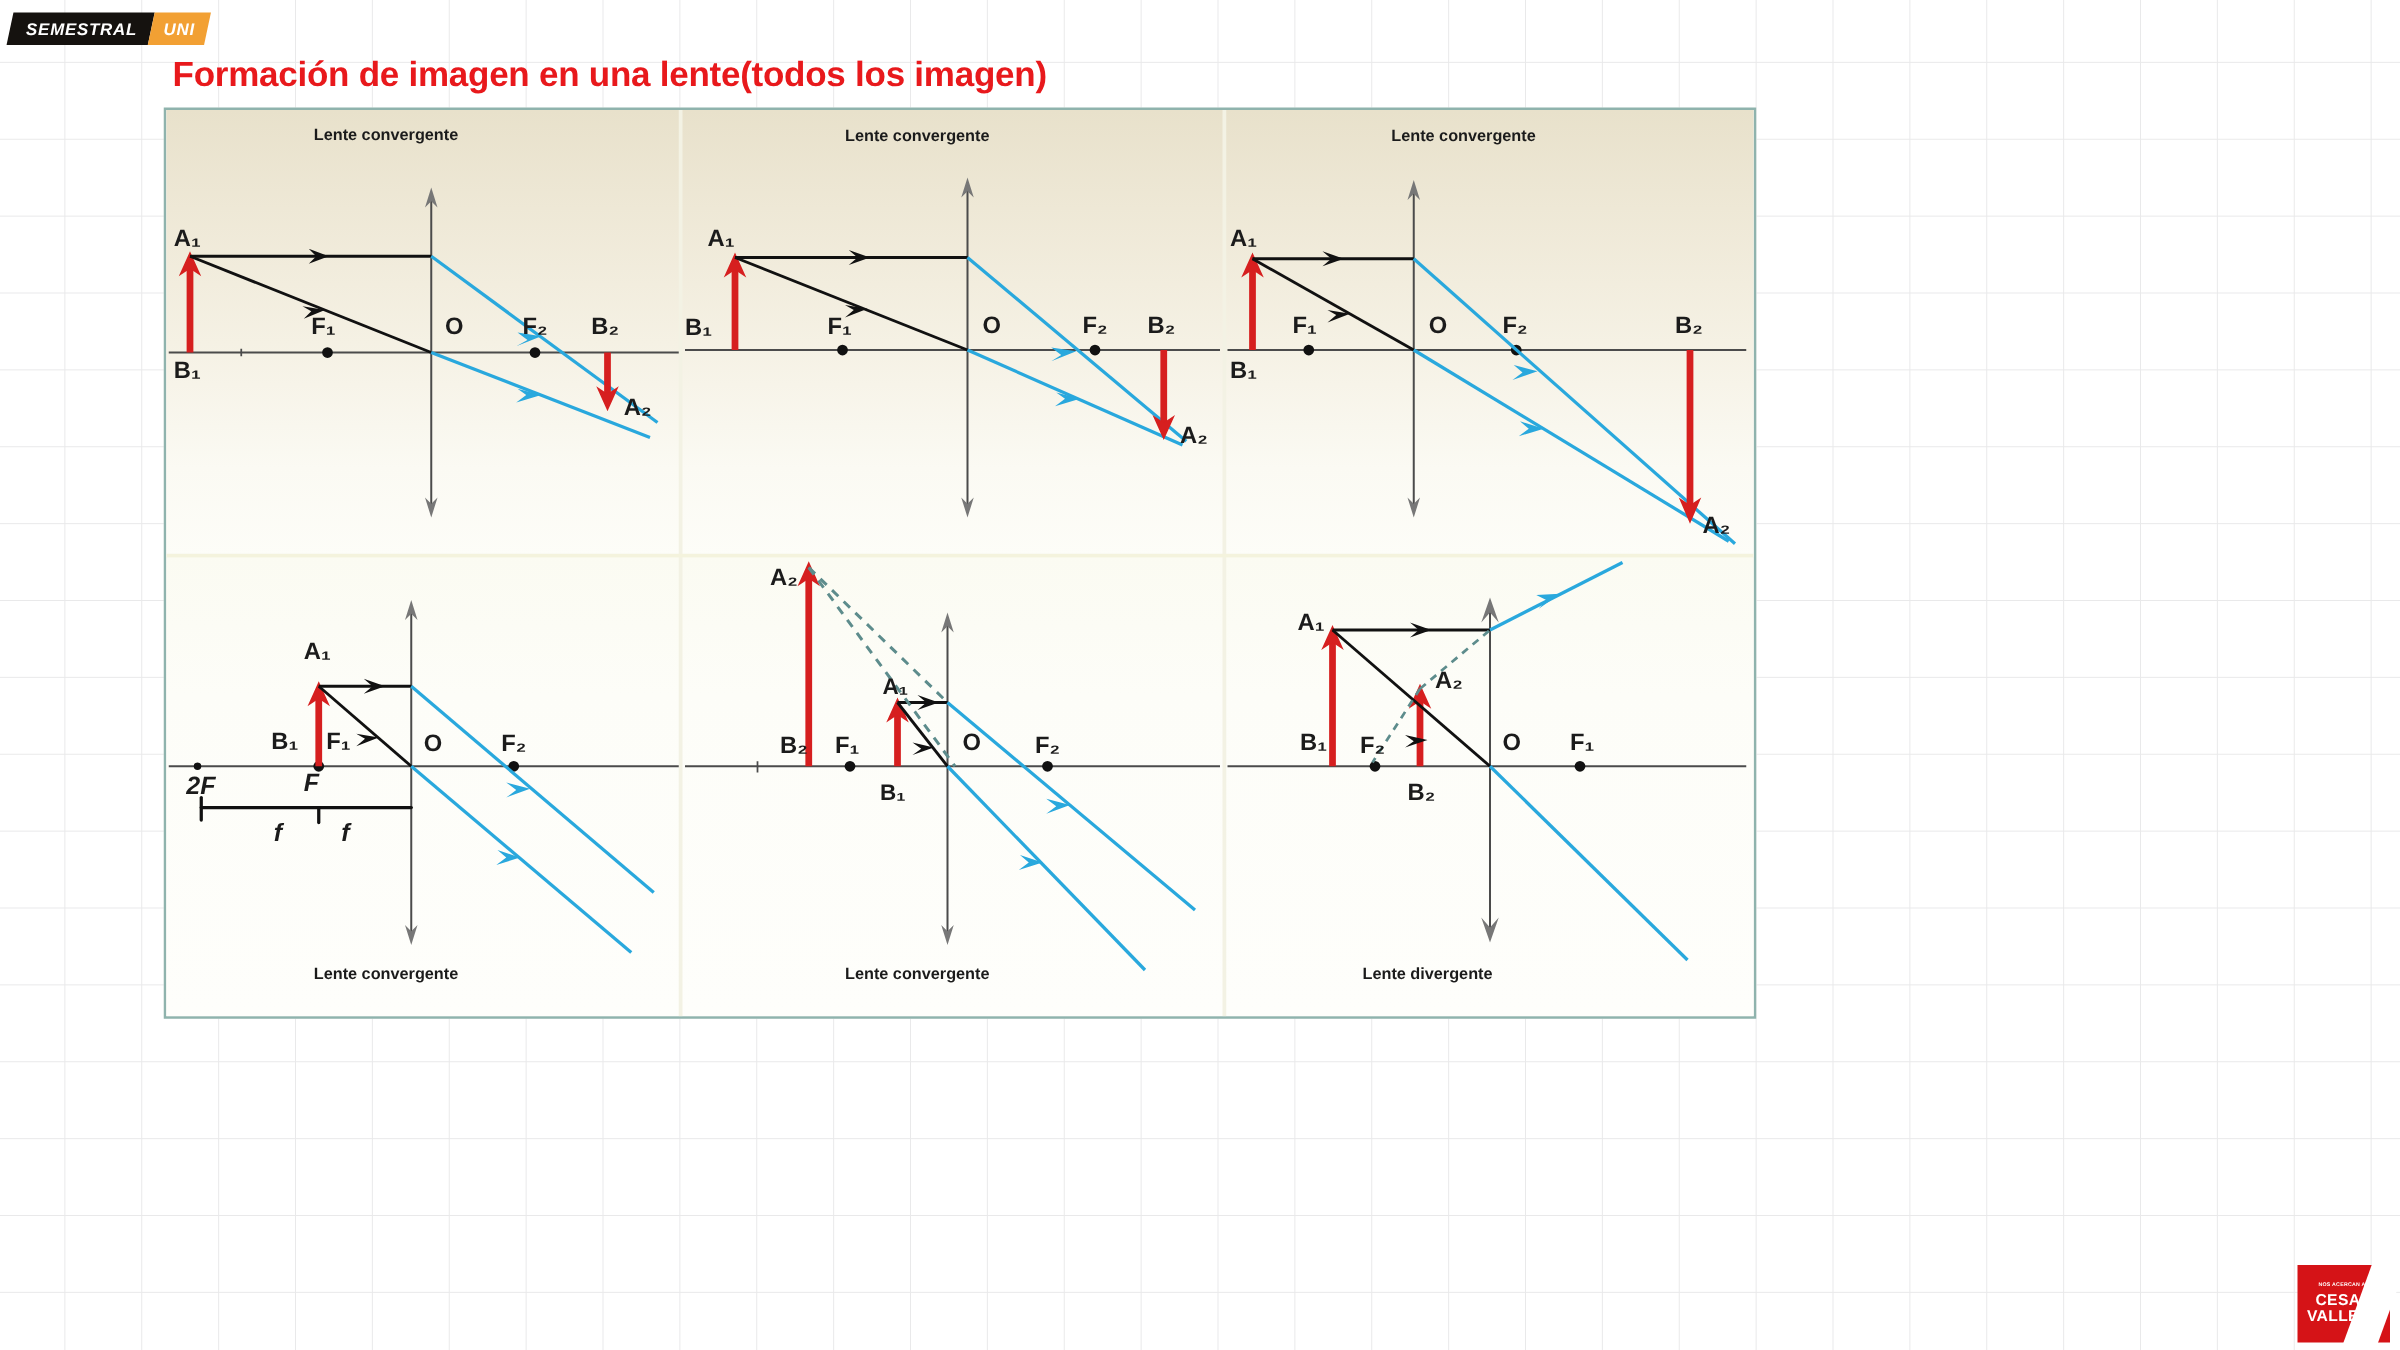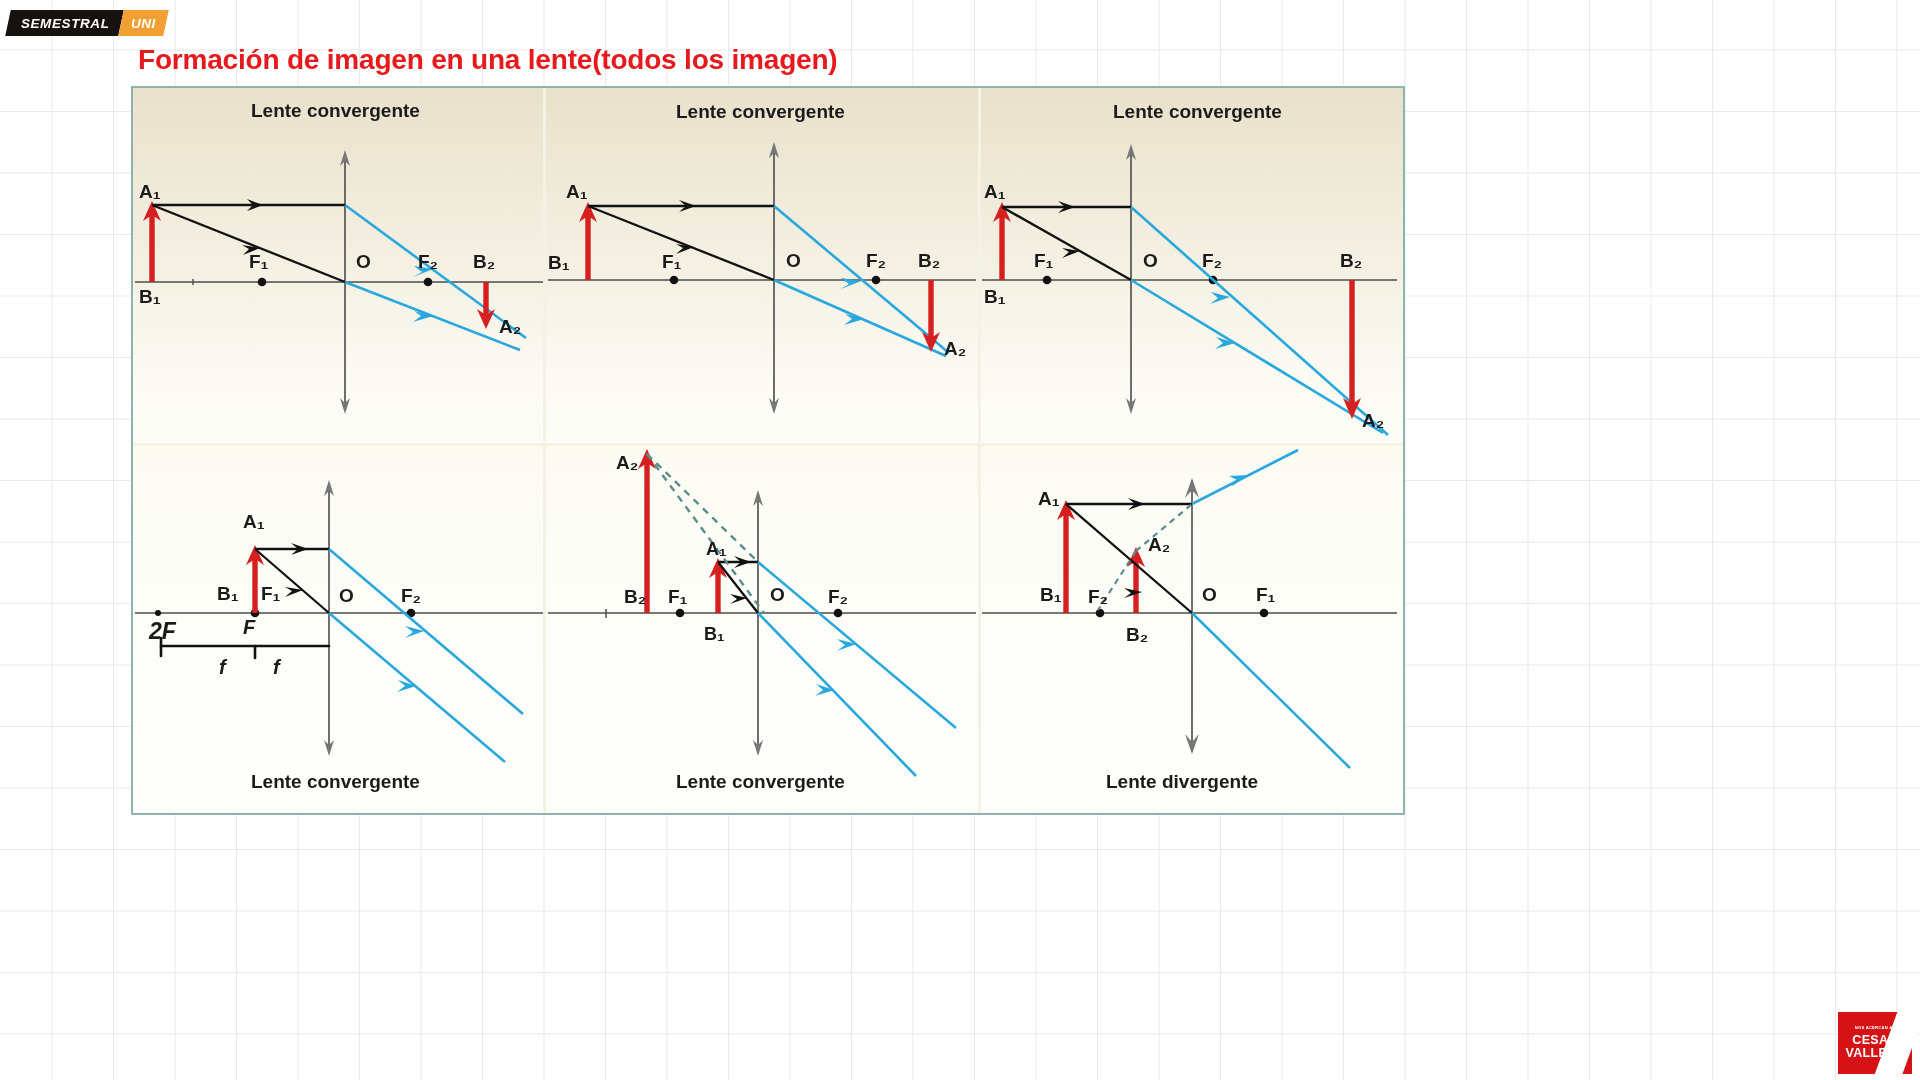--- a/index.html
+++ b/index.html
@@ -66,21 +66,21 @@
   }
   
   .seam-v{position:absolute;top:0;width:3px;height:100%;background:#f3f2e4;}
   .seam-h{position:absolute;left:0;height:3px;width:100%;background:#f4f3dd;}
 
   .panel{position:absolute;}
   .panel svg{display:block;}
 
   .cap{
     position:absolute;
-    font-size:19px;font-weight:bold;color:#1b1b1b;
+    font-size:13px;font-weight:bold;color:#1b1b1b;
     font-family:"Liberation Sans", sans-serif;
     white-space:nowrap;
   }
 
   
   #cv-logo{
     position:absolute;right:8px;bottom:6px;width:74px;height:62px;z-index:6;
   }
   #cv-logo .blk{
     position:absolute;left:0;top:0;width:100%;height:100%;
@@ -303,21 +303,21 @@
         <line x1="28" y1="192" x2="28" y2="210"></line>
         <line x1="122" y1="200" x2="122" y2="212"></line>
       </g>
     </svg>
     <div class="cap" style="left:118px;top:325px;">Lente convergente</div>
     <div class="cap" style="left:110px;top:65px;font-size:19px;">A₁</div>
     <div class="cap" style="left:84px;top:137px;font-size:19px;">B₁</div>
     <div class="cap" style="left:128px;top:137px;font-size:19px;">F₁</div>
     <div class="cap" style="left:206px;top:139px;font-size:19px;">O</div>
     <div class="cap" style="left:268px;top:139px;font-size:19px;">F₂</div>
-    <div class="cap" style="left:16px;top:172px;font-size:23px;font-style:italic;">2F</div>
+    <div class="cap" style="left:16px;top:172px;font-size:20px;font-style:italic;">2F</div>
     <div class="cap" style="left:110px;top:170px;font-size:20px;font-style:italic;">F</div>
     <div class="cap" style="left:86px;top:210px;font-size:20px;font-style:italic;">f</div>
     <div class="cap" style="left:140px;top:210px;font-size:20px;font-style:italic;">f</div>
   </div>
 
   <div class="panel" style="left:413px;top:358px;width:432px;height:367px;">
     <svg width="432" height="367" viewBox="0 0 432 367">
       <g stroke="#4b4b4b" stroke-width="1.6" fill="none">
         <line x1="2" y1="167" x2="430" y2="167"></line>
         <line x1="212" y1="52" x2="212" y2="302"></line>
@@ -407,21 +407,21 @@
       </g>
       <g fill="#29a8dd">
         <polygon points="268,29 249,30 257,34 251,41"></polygon>
       </g>
 
       <g stroke="#5d8c8c" stroke-width="2.2" stroke-dasharray="6 5" fill="none">
         <line x1="156" y1="105" x2="212" y2="58"></line>
         <line x1="156" y1="105" x2="118" y2="164"></line>
       </g>
     </svg>
-    <div class="cap" style="left:126px;top:325px;">Lente divergente</div>
+    <div class="cap" style="left:110px;top:325px;">Lente divergente</div>
     <div class="cap" style="left:58px;top:42px;font-size:19px;">A₁</div>
     <div class="cap" style="left:60px;top:138px;font-size:19px;">B₁</div>
     <div class="cap" style="left:108px;top:140px;font-size:19px;">F₂</div>
     <div class="cap" style="left:222px;top:138px;font-size:19px;">O</div>
     <div class="cap" style="left:276px;top:138px;font-size:19px;">F₁</div>
     <div class="cap" style="left:146px;top:178px;font-size:19px;">B₂</div>
     <div class="cap" style="left:168px;top:88px;font-size:19px;">A₂</div>
   </div>
 </div>
 

